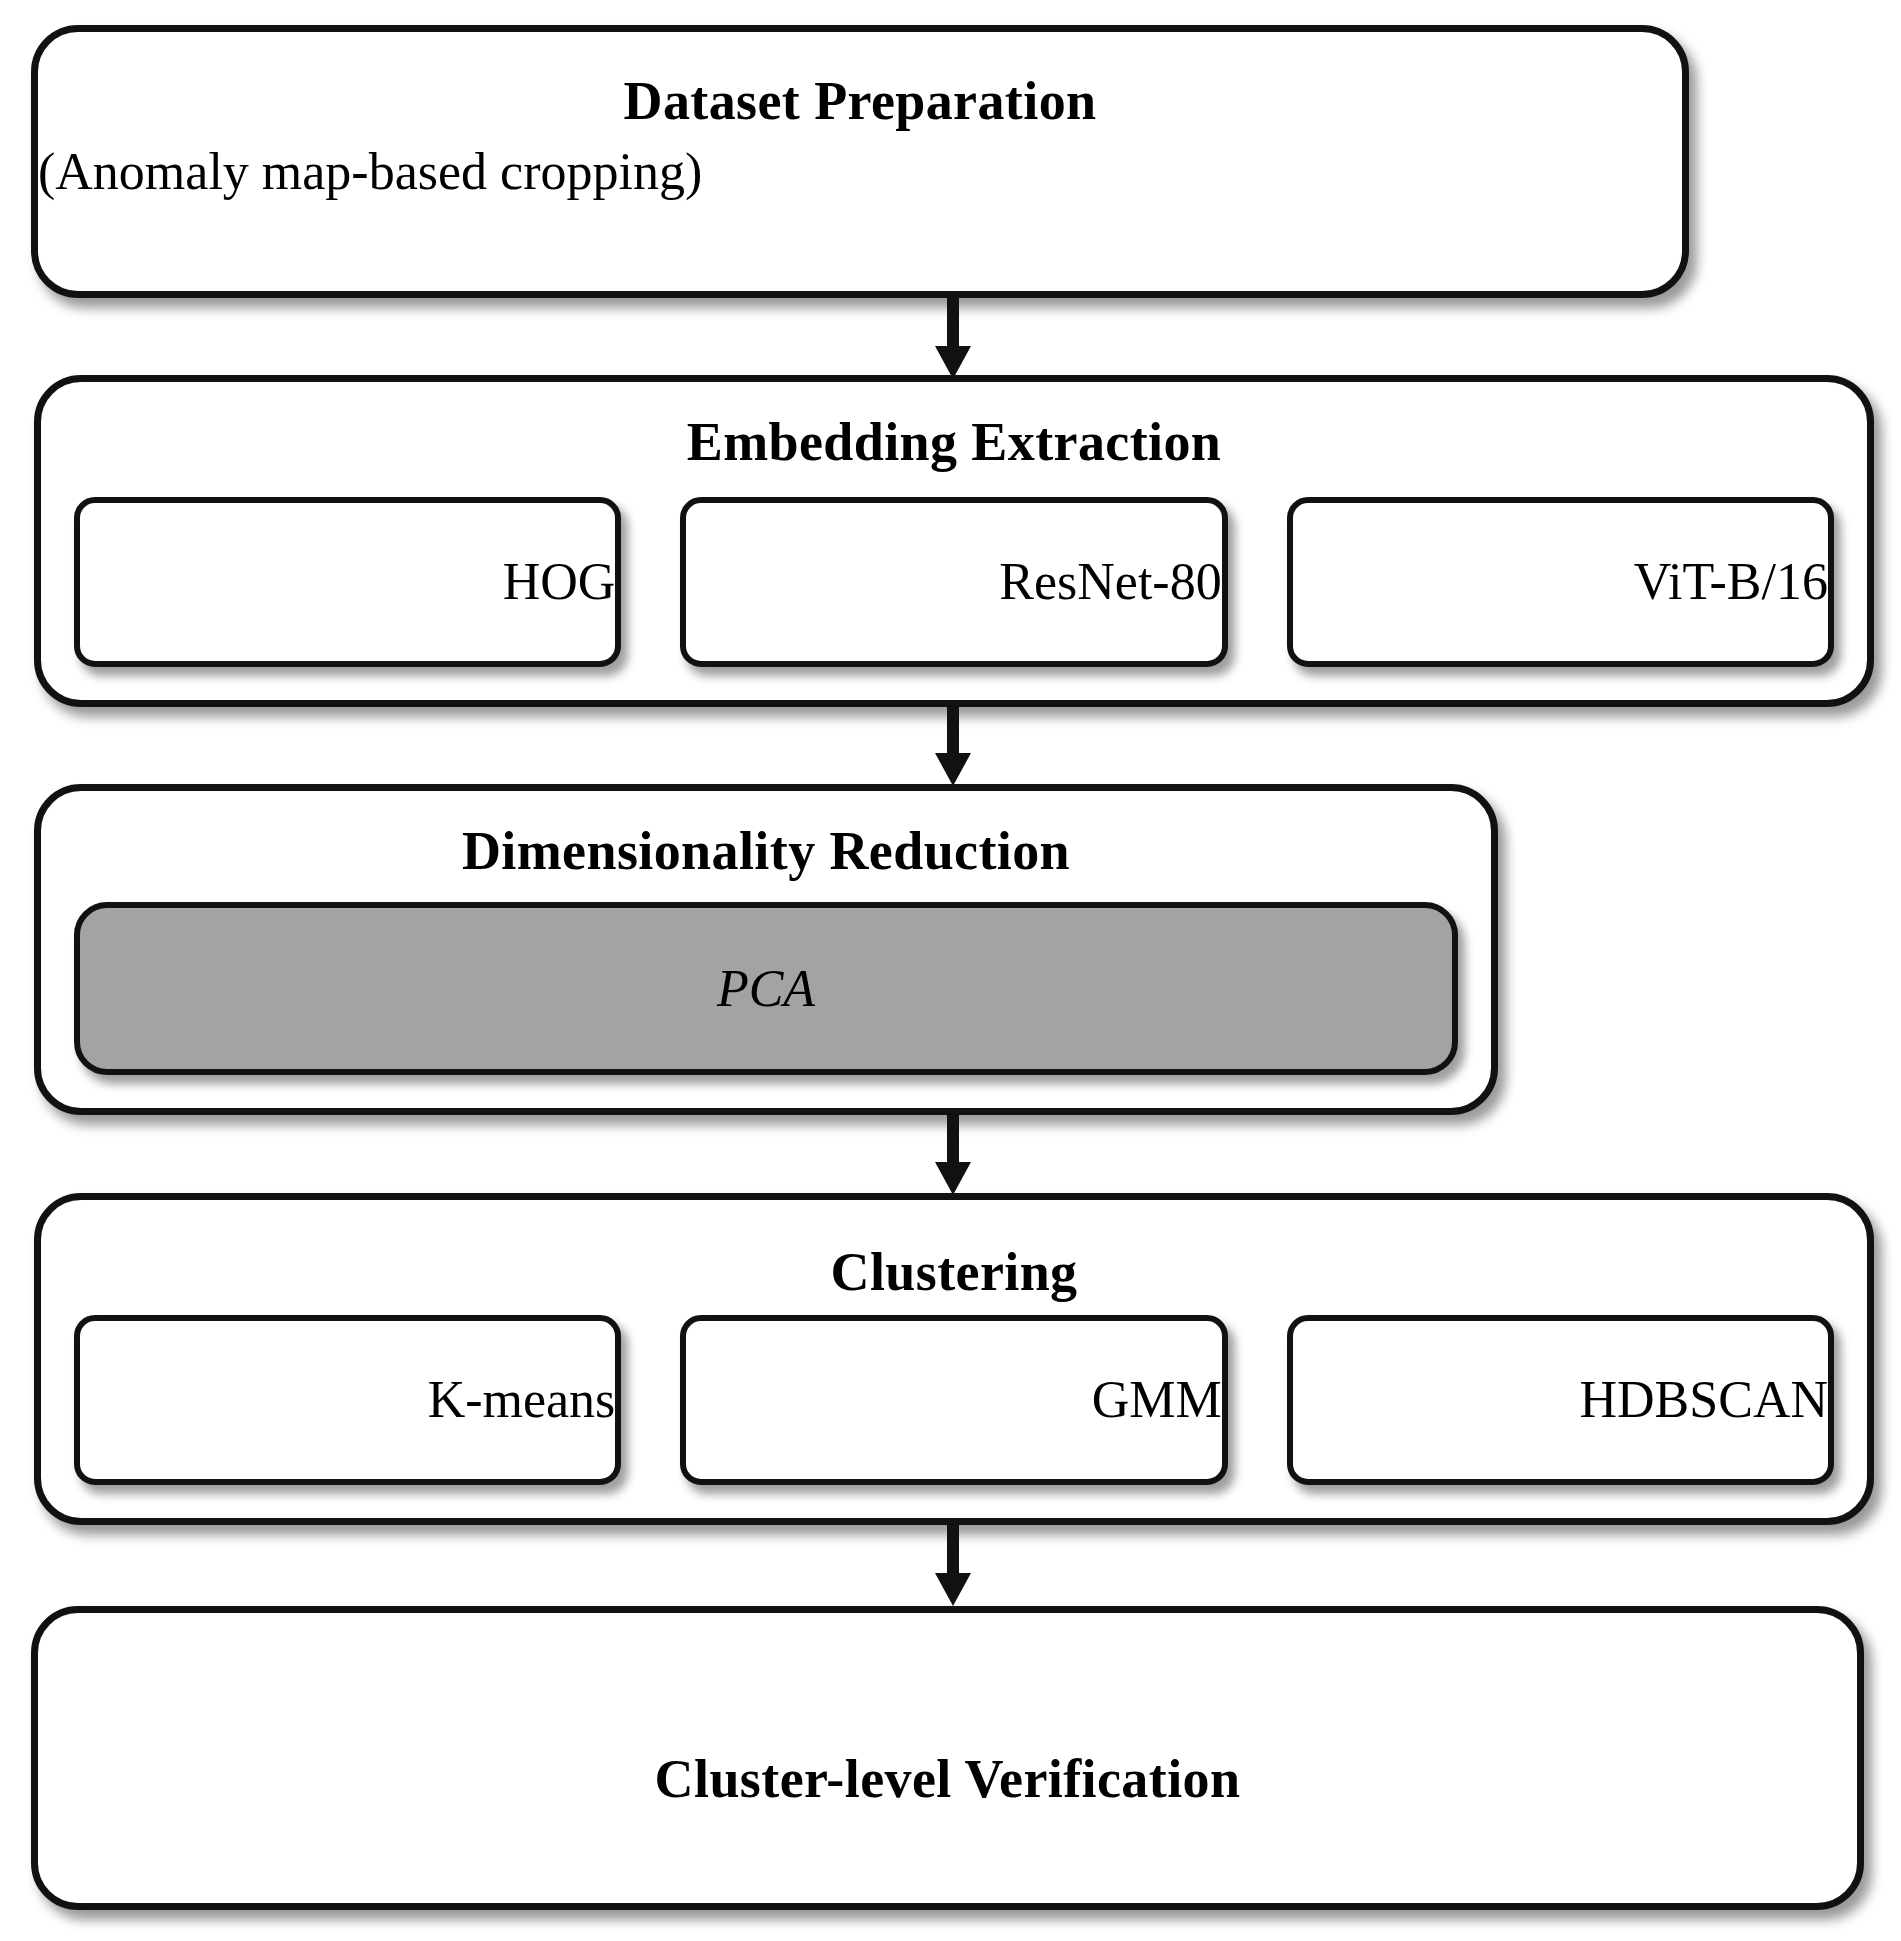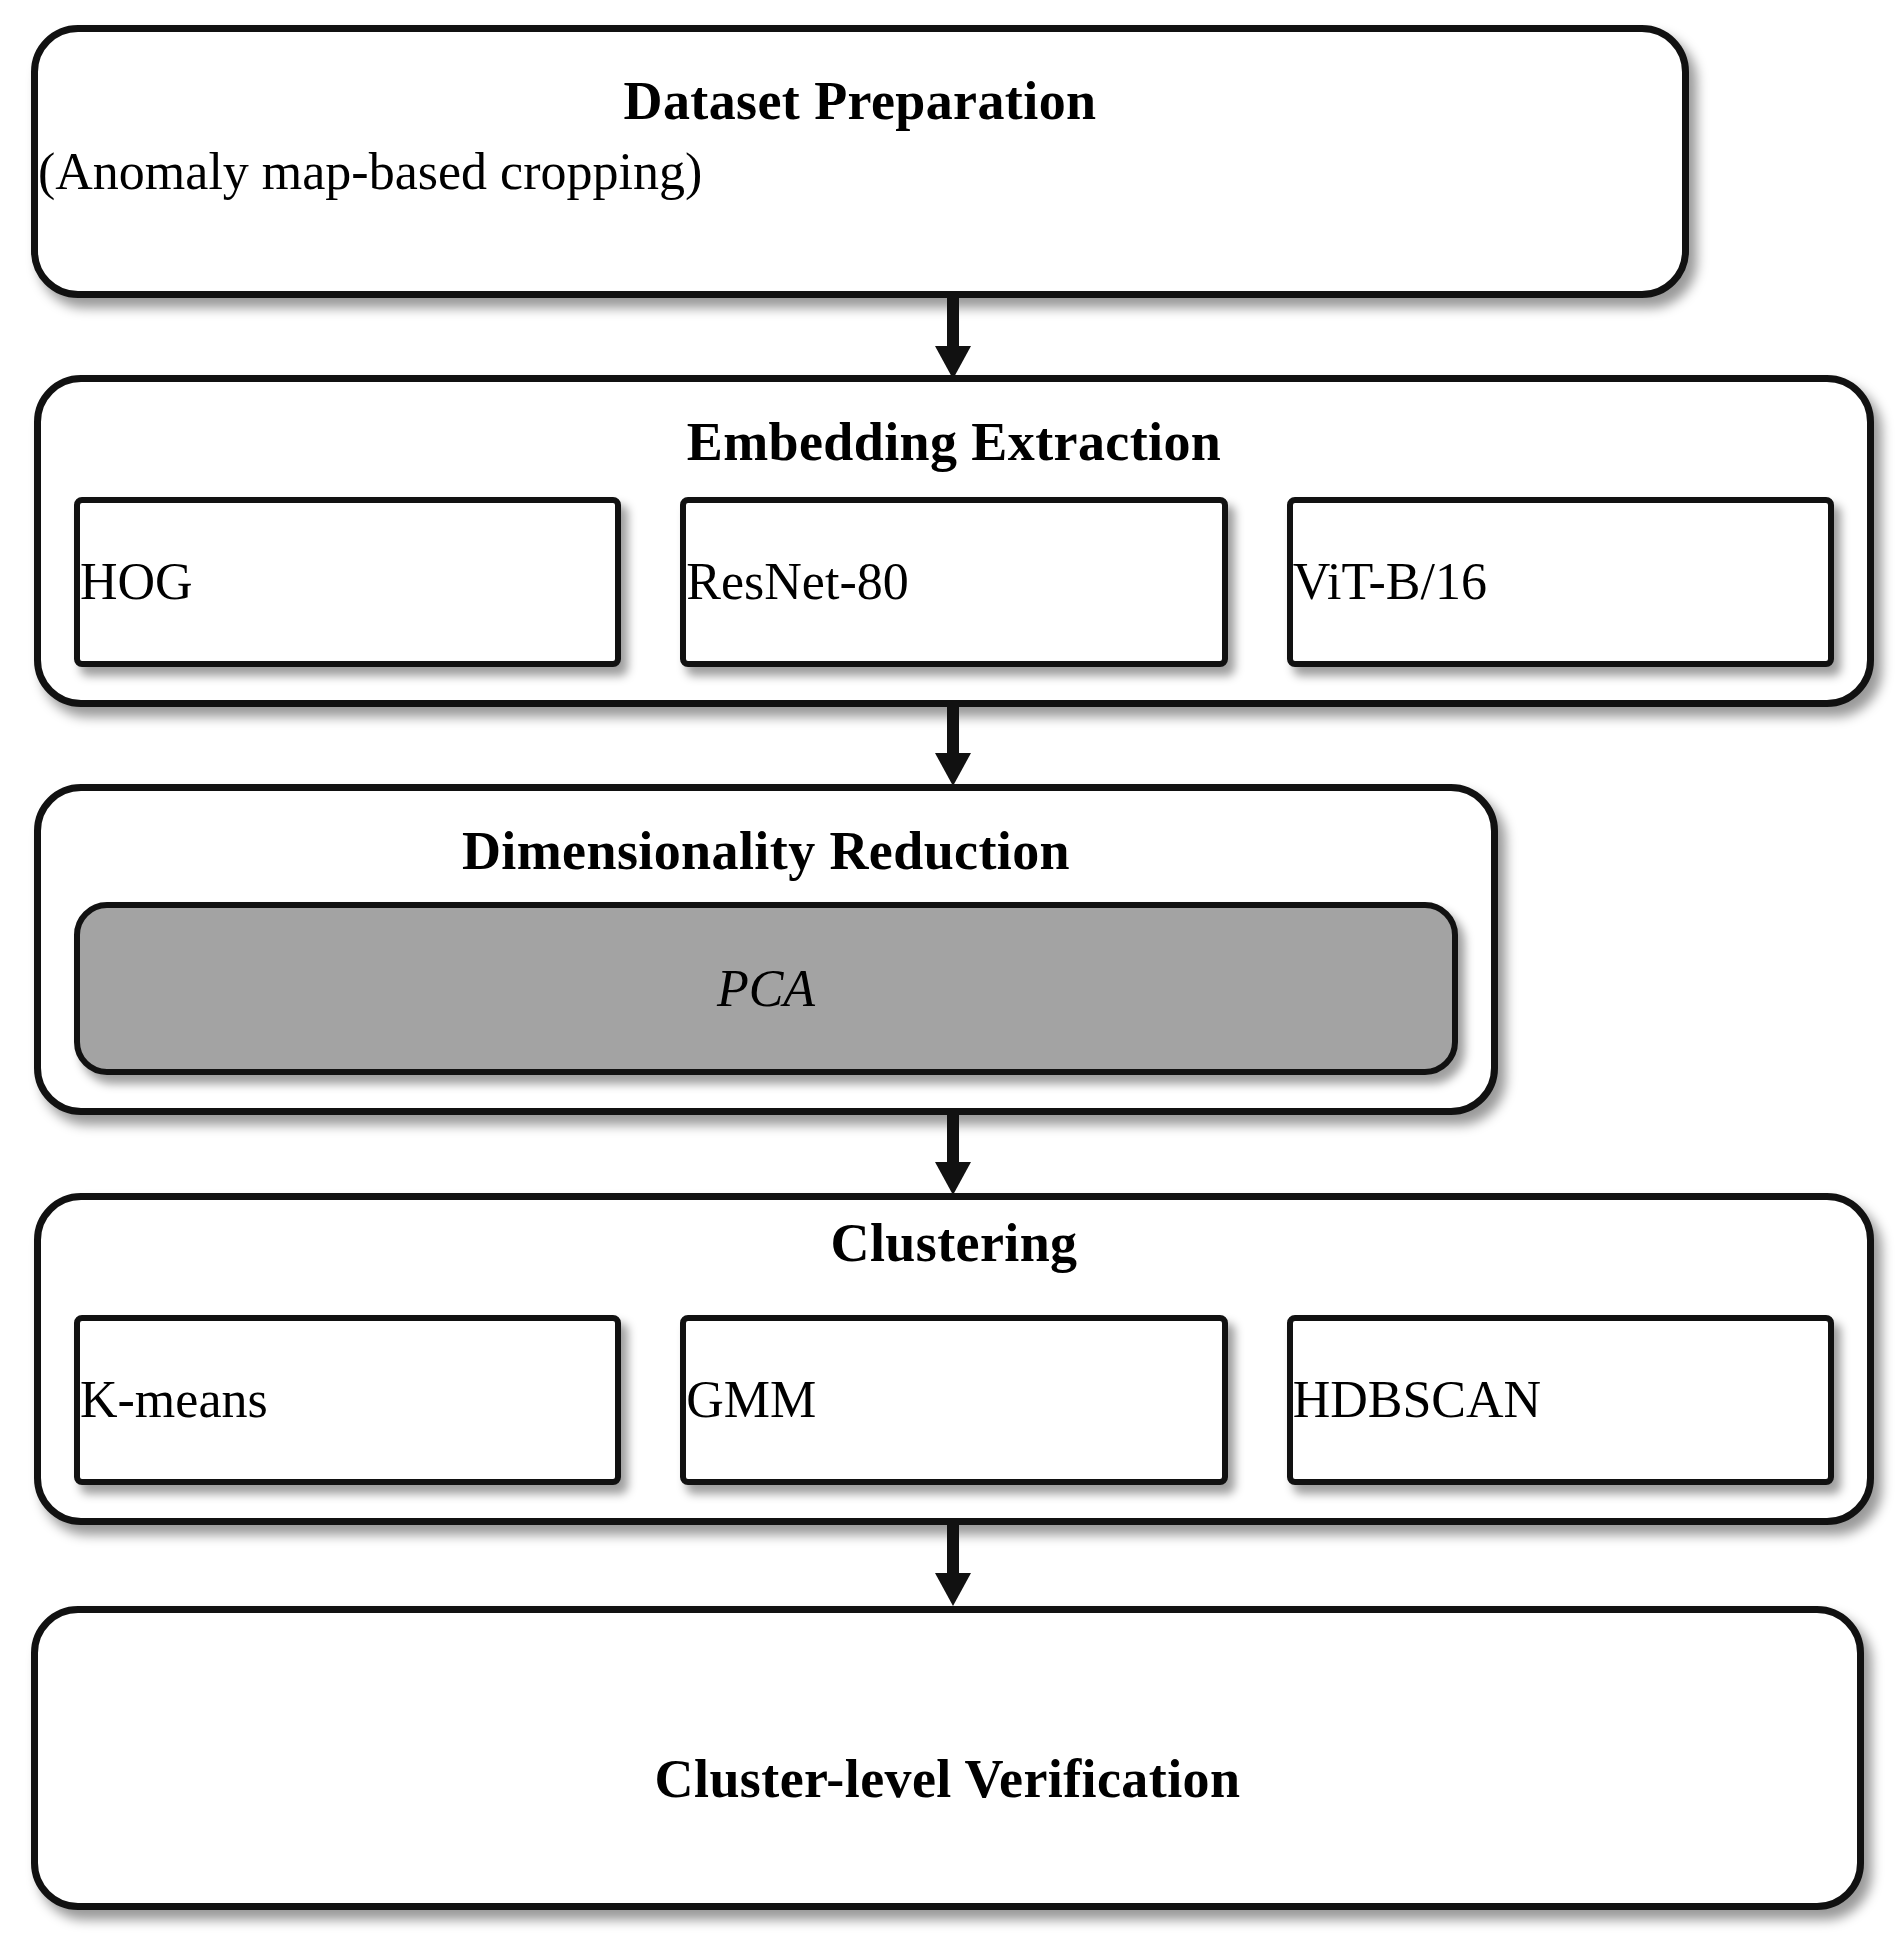--- a/index.html
+++ b/index.html
@@ -75,21 +75,21 @@
     height: 331px;
     padding-top: 29.5px;
   }
 
   
   #stage-clustering {
     left: 34px;
     top: 1193px;
     width: 1840px;
     height: 332px;
-    padding-top: 13px;
+    padding-top: 42px;
   }
 
   
   #stage-cluster-verification {
     left: 31px;
     top: 1606px;
     width: 1833px;
     height: 304px;
   }
   #stage-cluster-verification .stage-title {
@@ -109,25 +109,25 @@
     justify-content: space-between;
     align-items: stretch;
   }
   #stage-embedding-extraction .subrow { top: 115px; height: 170px; }
   #stage-clustering .subrow          { top: 115px; height: 170px; }
 
   .subbox {
     box-sizing: border-box;
     background: #ffffff;
     border: 6.5px solid #111111;
-    border-radius: 8px;
+    border-radius: 21px;
     box-shadow: 6.5px 8.2px 9.8px rgba(0,0,0,0.38);
     display: flex;
     align-items: center;
-    justify-content: flex-start;
+    justify-content: flex-end;
     width: 31.1%;
   }
 
   .subbox-label {
     font-size: 52px;
     font-weight: normal;
     line-height: 1;
     white-space: nowrap;
   }
 

